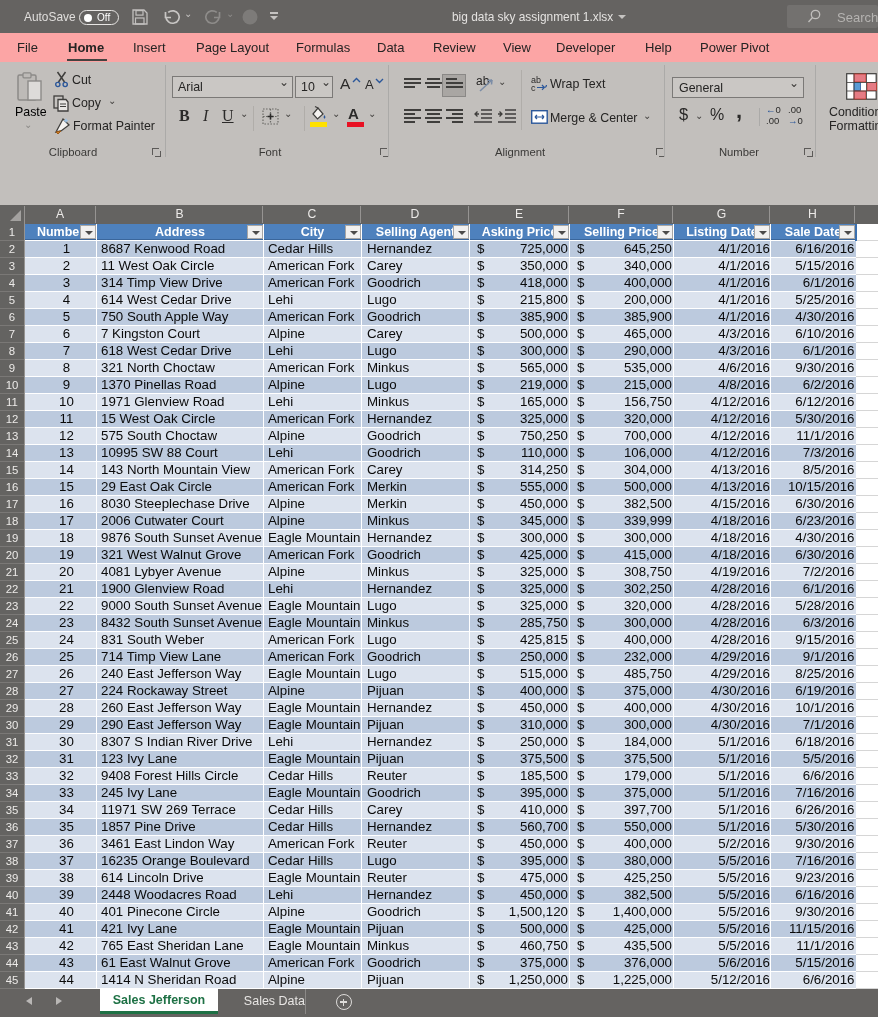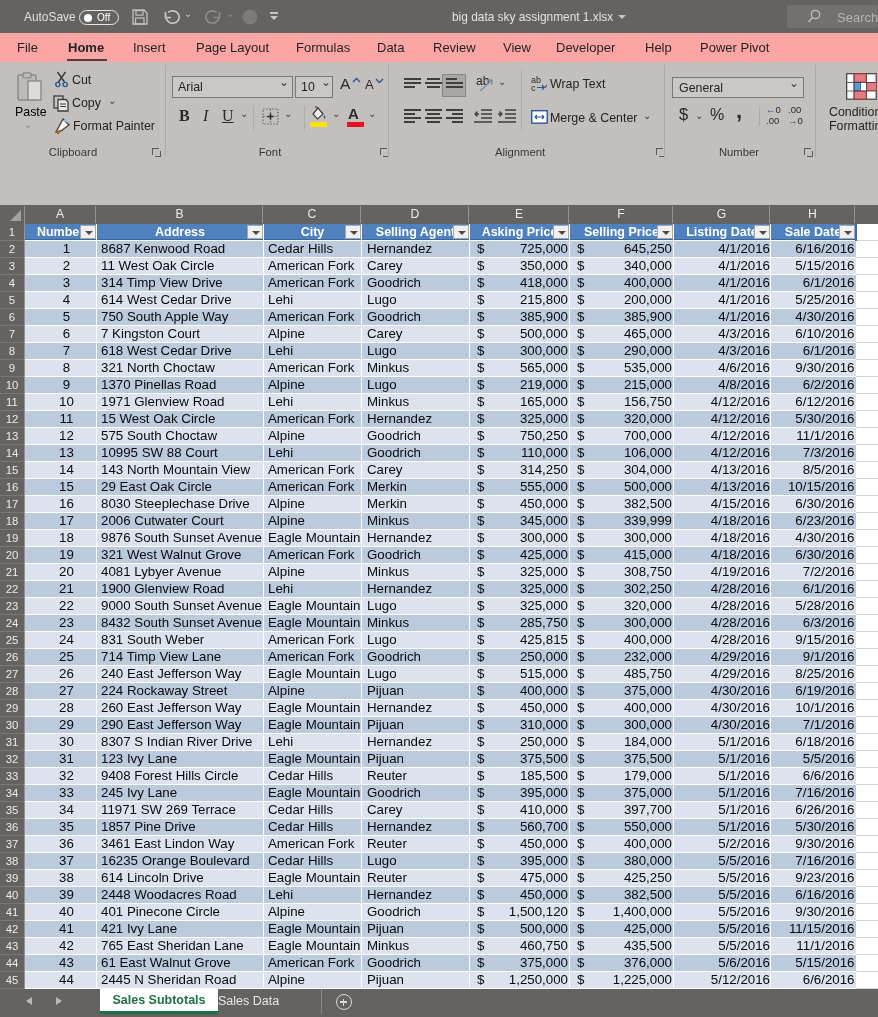--- a/index.html
+++ b/index.html
@@ -83,21 +83,21 @@
 .c4 u, .c5 u { position:absolute; right:2px; text-decoration:none; }
 
 
 .vgl { position:absolute; top:0; width:1px; height:765px; background:#fff; }
 
 
 #tabbar { position:absolute; left:0; top:989px; width:878px; height:28px; background:#656361; }
 
 .navarr { position:absolute; top:8px; width:0; height:0; border-top:4.5px solid transparent; border-bottom:4.5px solid transparent; }
 #tab1 { position:absolute; left:100px; top:0; width:118px; height:25px; background:#fff; border-bottom:3px solid #1e7145; text-align:center; font-size:12.5px; font-weight:bold; color:#1e7145; line-height:23px; }
-#tab2 { position:absolute; left:218px; top:0; width:104px; height:25px; text-align:left; font-size:12.5px; color:#e8e6e4; line-height:24px; border-right:1px solid #8b8987; }
+#tab2 { position:absolute; left:218px; top:0; width:88px; height:25px; text-align:right; font-size:12.5px; color:#e8e6e4; line-height:24px; border-right:1px solid #8b8987; }
 #plus { position:absolute; left:336px; top:5px; width:16px; height:16px; border:1.5px solid #dddbd9; border-radius:50%; }
 #plus:before { content:""; position:absolute; left:3px; top:6.3px; width:7px; height:1.6px; background:#dddbd9; }
 #plus:after { content:""; position:absolute; left:5.7px; top:3.5px; width:1.6px; height:7px; background:#dddbd9; }
 </style>
 </head>
 <body>
 <div id="app">
 
   <div id="tbar">
     <span class="t" style="left:24px; top:10px; color:#e0dedc;">AutoSave</span>
@@ -1175,21 +1175,21 @@
           </span>
           <span class="c c5">
             <b>$</b>
             <u>376,000</u>
           </span>
           <span class="c c6">5/6/2016</span>
           <span class="c c7">5/15/2016</span>
         </div>
 <div class="dr" style="top:748px;background:#dce3ee;">
           <span class="c c0">44</span>
-          <span class="c c1">2445 N Sheridan Road</span>
+          <span class="c c1">1414 N Sheridan Road</span>
           <span class="c c2">Alpine</span>
           <span class="c c3">Pijuan</span>
           <span class="c c4">
             <b>$</b>
             <u>1,250,000</u>
           </span>
           <span class="c c5">
             <b>$</b>
             <u>1,225,000</u>
           </span>
@@ -1203,18 +1203,18 @@
       <div class="vgl" style="left:569px;"></div>
       <div class="vgl" style="left:673px;"></div>
       <div class="vgl" style="left:770px;"></div>
       <div class="ab" style="left:855px;top:0;width:2px;height:17px;background:#3a6fae;"></div>
     </div>
   </div>
 
   <div id="tabbar">
     <span class="navarr" style="left:26px;border-right:6px solid #b9b7b5;"></span>
     <span class="navarr" style="left:56px;border-left:6px solid #b9b7b5;"></span>
-    <div id="tab1">Sales Subtotals</div>
+    <div id="tab1">Sales Jefferson</div>
     <div id="tab2">Sales Data</div>
     <div id="plus"></div>
   </div>
 
 </div>
 
 </body></html>

